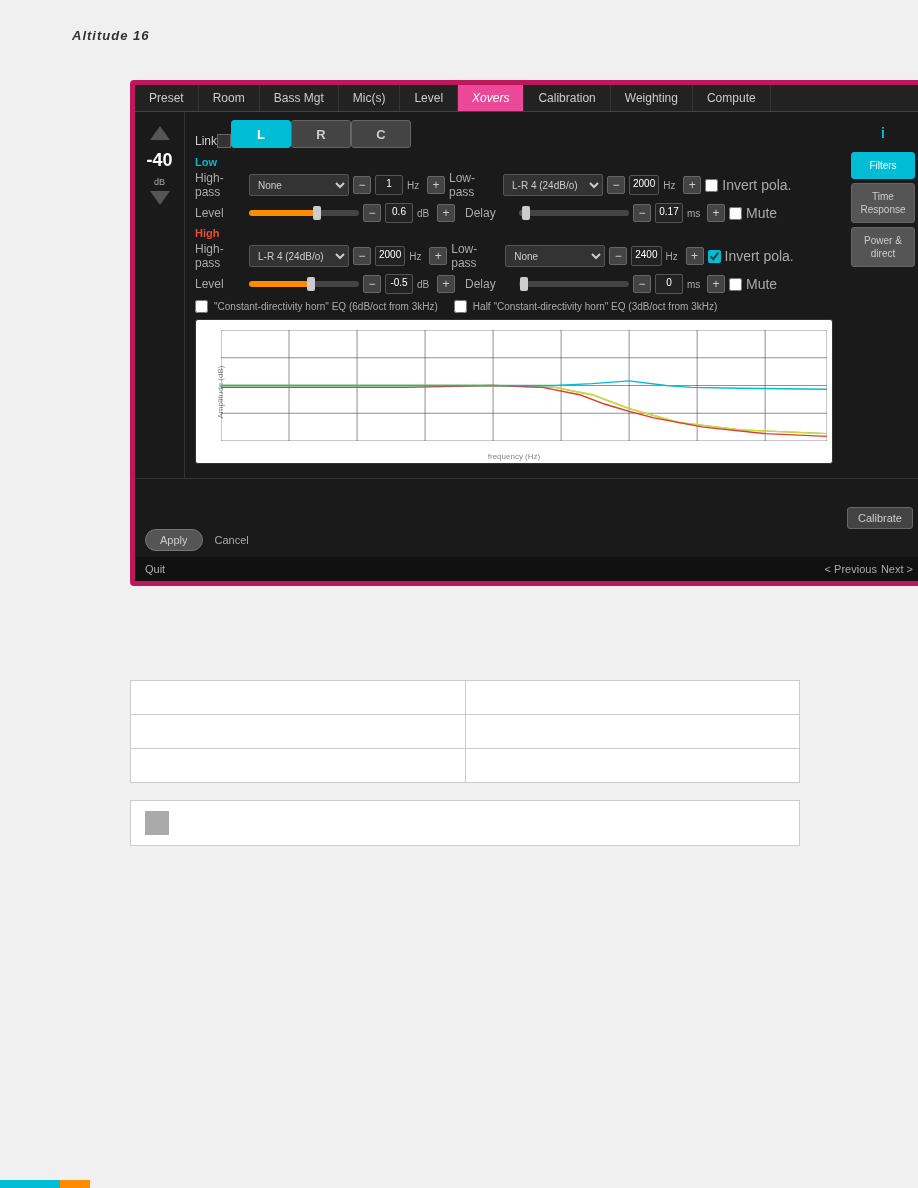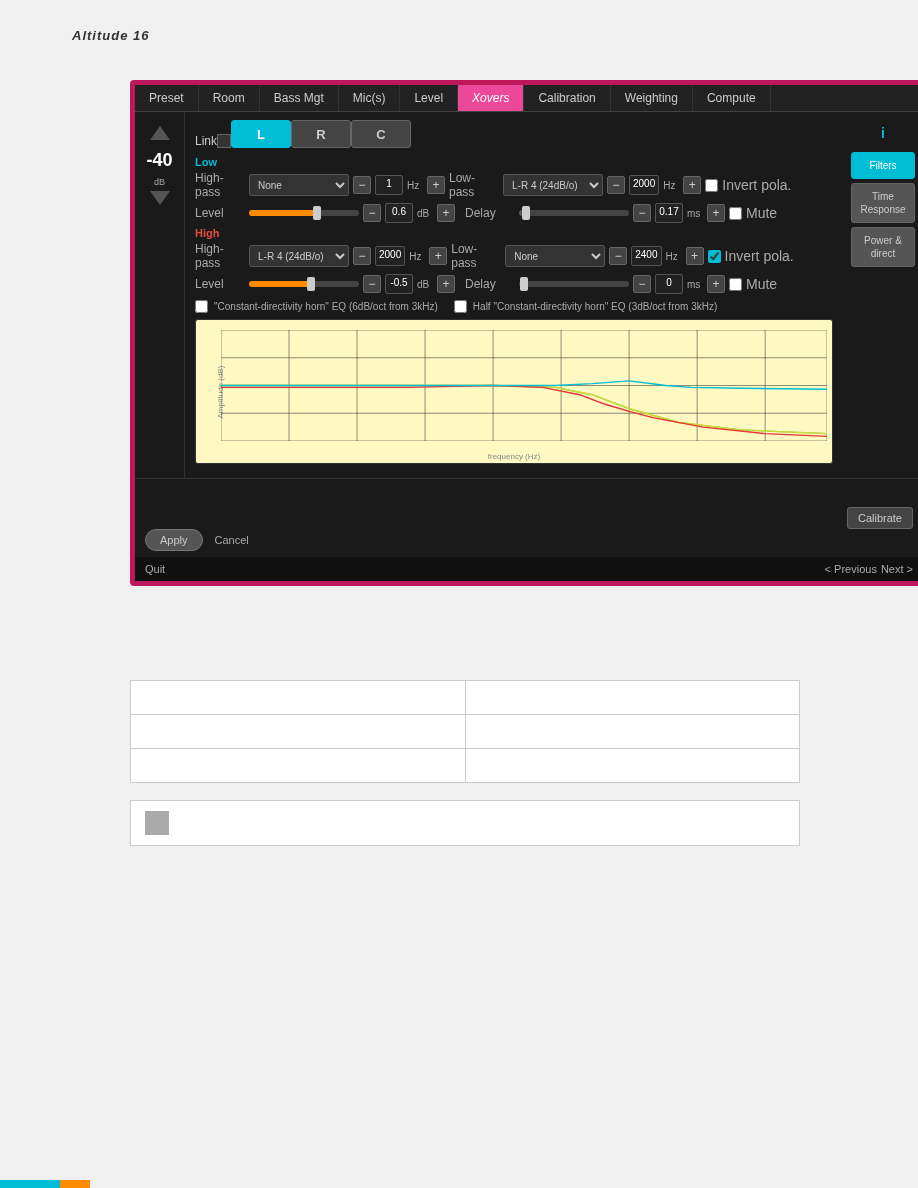--- a/index.html
+++ b/index.html
@@ -233,21 +233,21 @@
       display: flex;
       align-items: center;
       gap: 6px;
       margin: 6px 0;
       font-size: 10px;
       color: #aaa;
     }
 
     
     .chart-area {
-      background: #fef9c3;
+      background: #ffffff;
       border: 1px solid #333;
       border-radius: 3px;
       margin: 6px 0;
       position: relative;
       height: 145px;
       overflow: hidden;
     }
 
     .chart-y-label {
       position: absolute;

